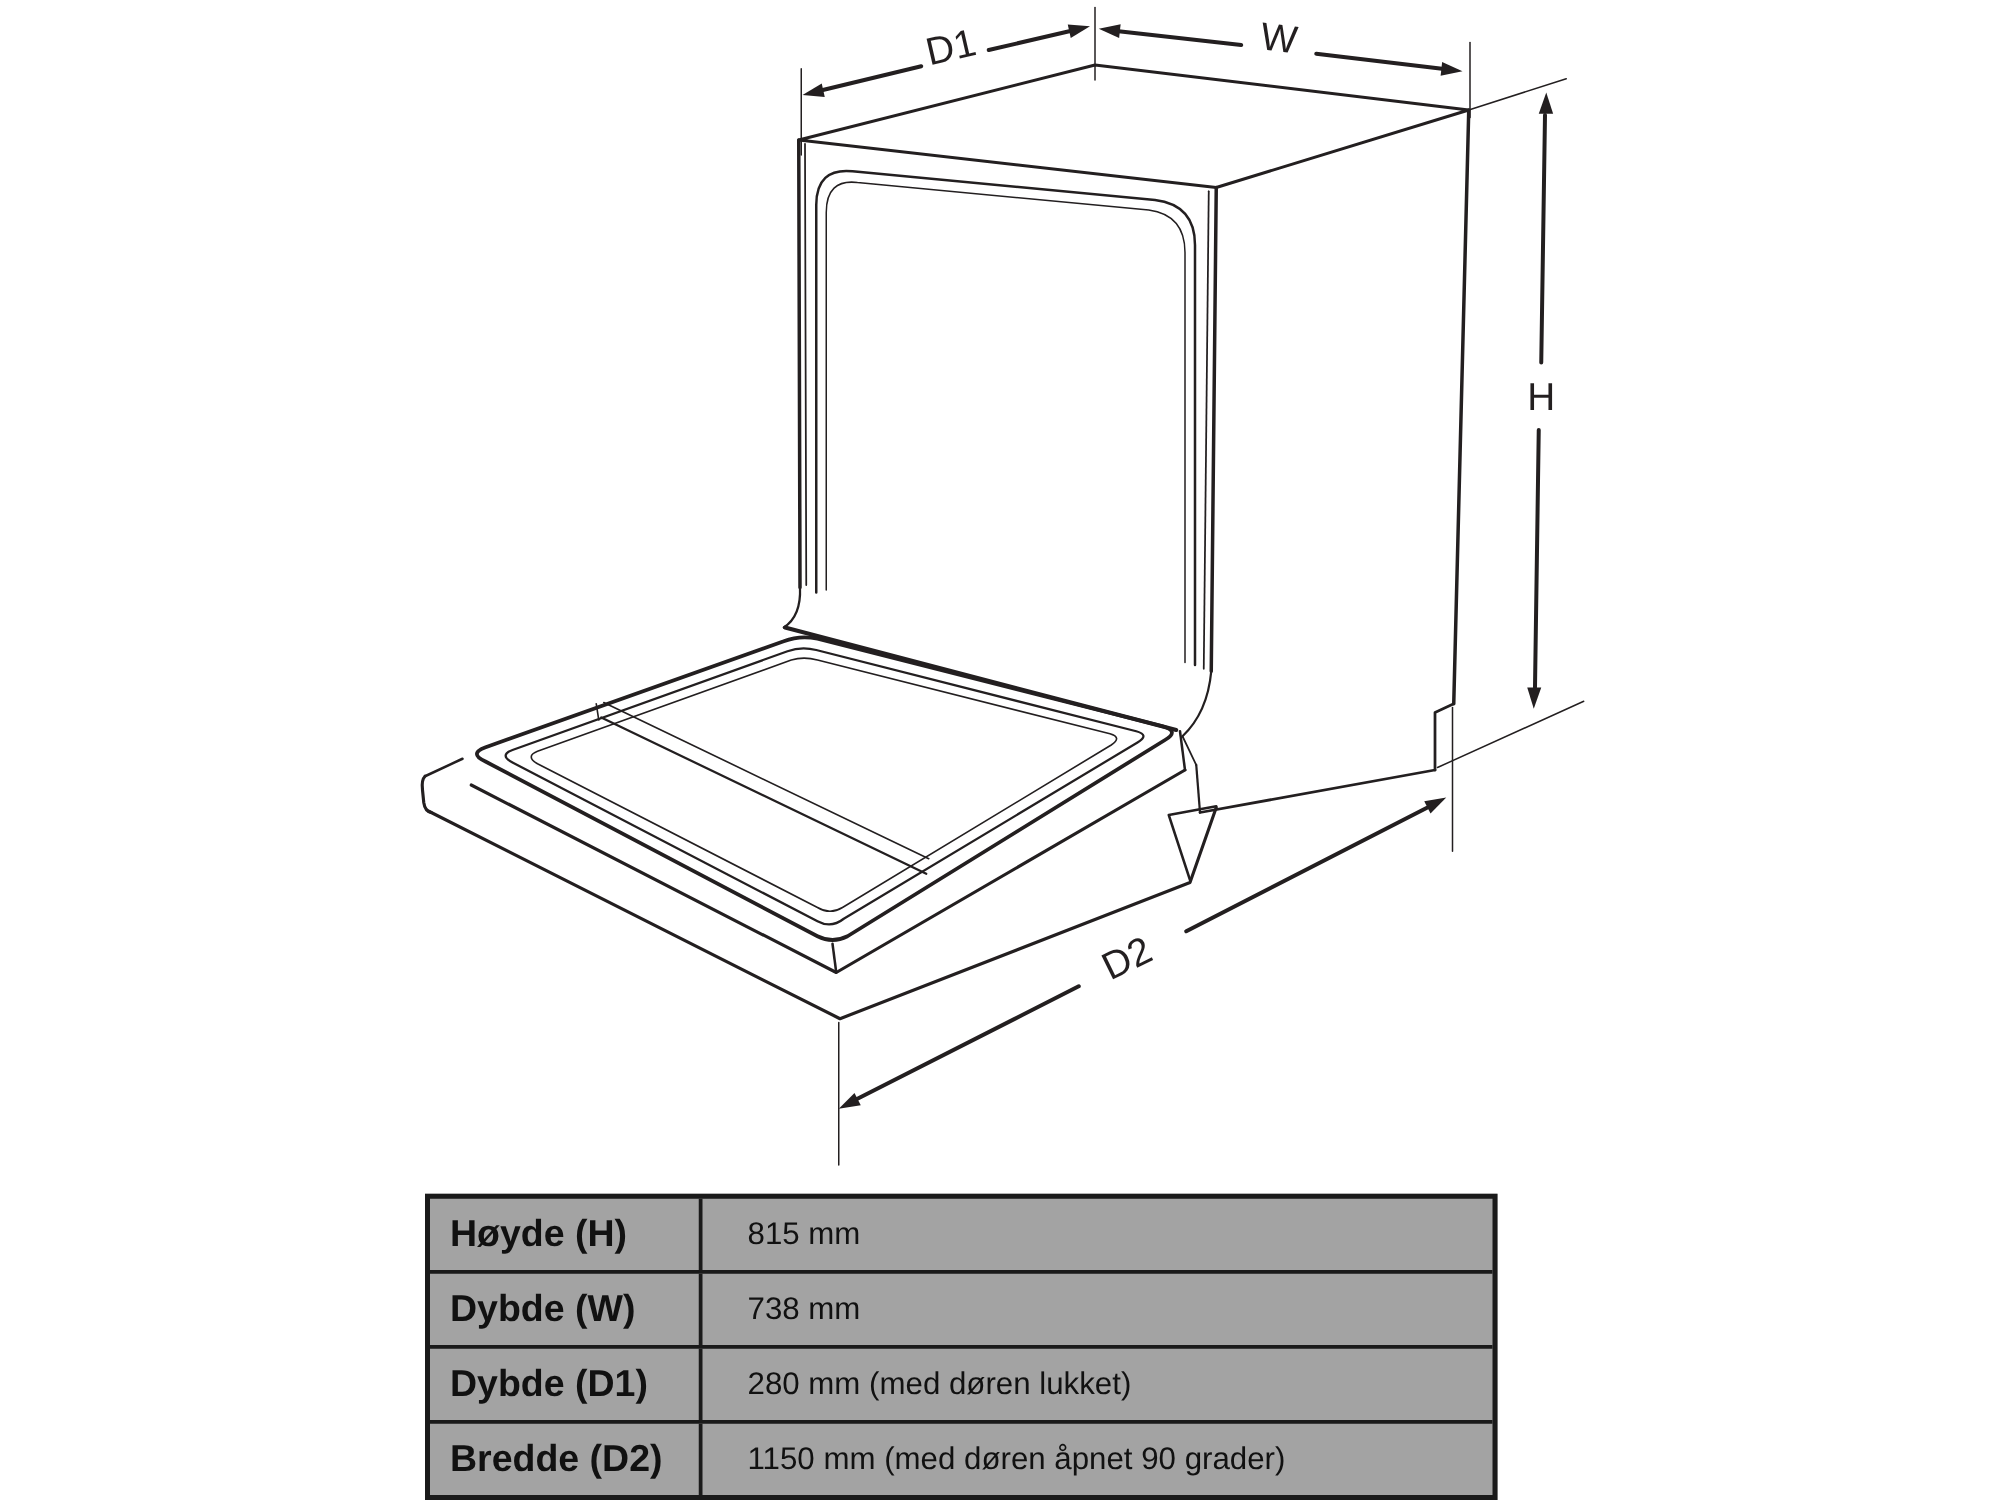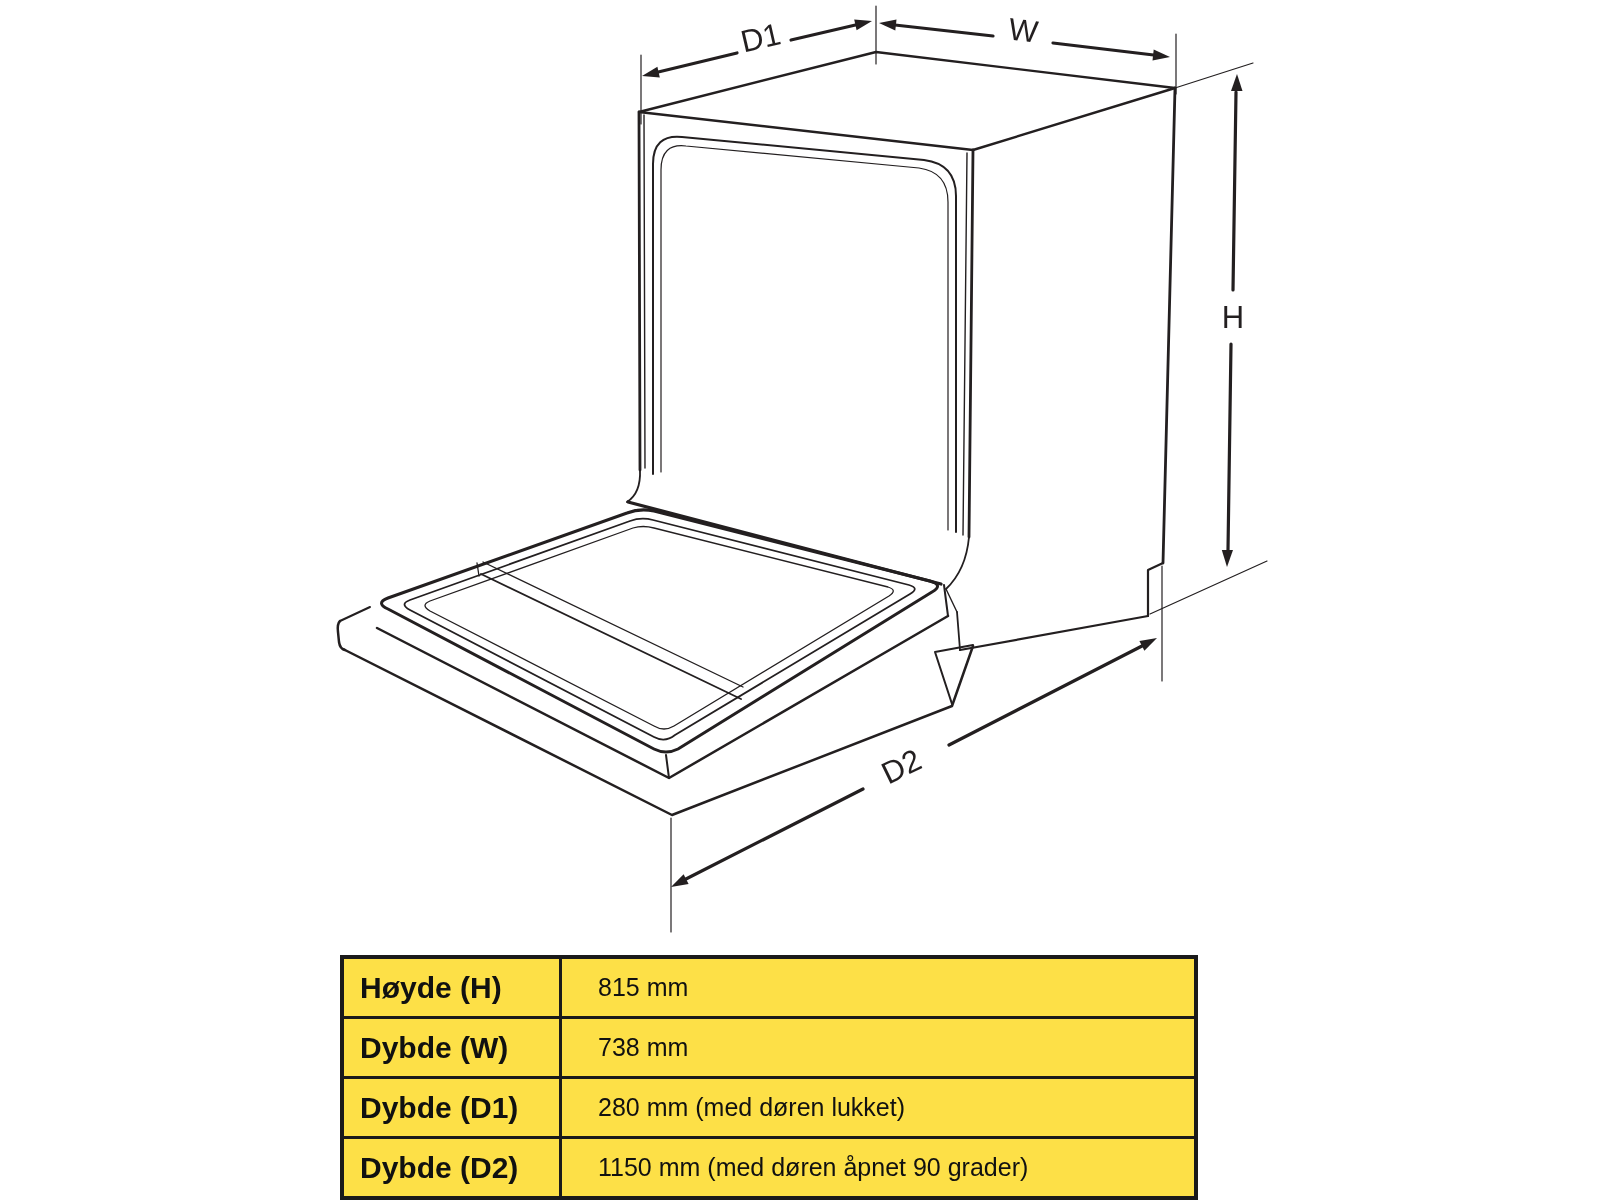--- a/index.html
+++ b/index.html
@@ -27,21 +27,21 @@
     font-size: 31px;
     fill: #231f20;
   }
   .spec-table {
     position: absolute;
     left: 340px;
     top: 955px;
     width: 858px;
     border: 4px solid #1a1a1a;
     box-sizing: border-box;
-    background: #fde047;
+    background: #a3a3a3;
   }
   .spec-row {
     display: flex;
     height: 57px;
     border-bottom: 3px solid #1a1a1a;
   }
   .spec-row:last-child {
     border-bottom: none;
   }
   .spec-label-cell {
@@ -181,18 +181,18 @@
     </div>
     <div class="spec-row">
       <div class="spec-label-cell">Dybde (W)</div>
       <div class="spec-value-cell">738 mm</div>
     </div>
     <div class="spec-row">
       <div class="spec-label-cell">Dybde (D1)</div>
       <div class="spec-value-cell">280 mm (med døren lukket)</div>
     </div>
     <div class="spec-row">
-      <div class="spec-label-cell">Dybde (D2)</div>
+      <div class="spec-label-cell">Bredde (D2)</div>
       <div class="spec-value-cell">1150 mm (med døren åpnet 90 grader)</div>
     </div>
   </div>
 
 </div>
 
 </body></html>

